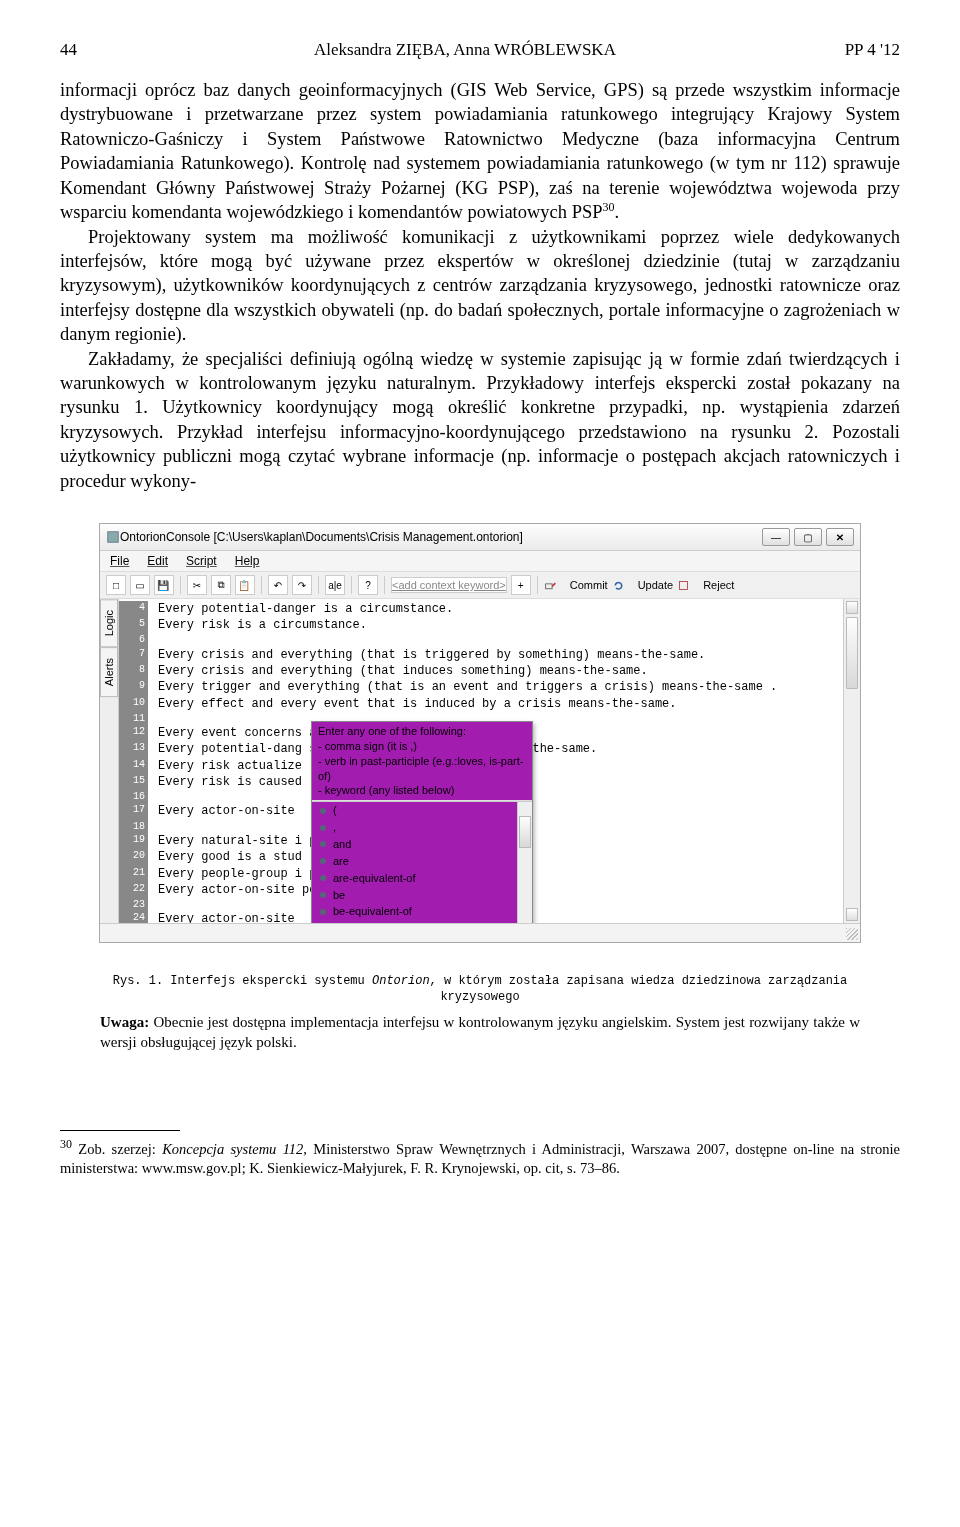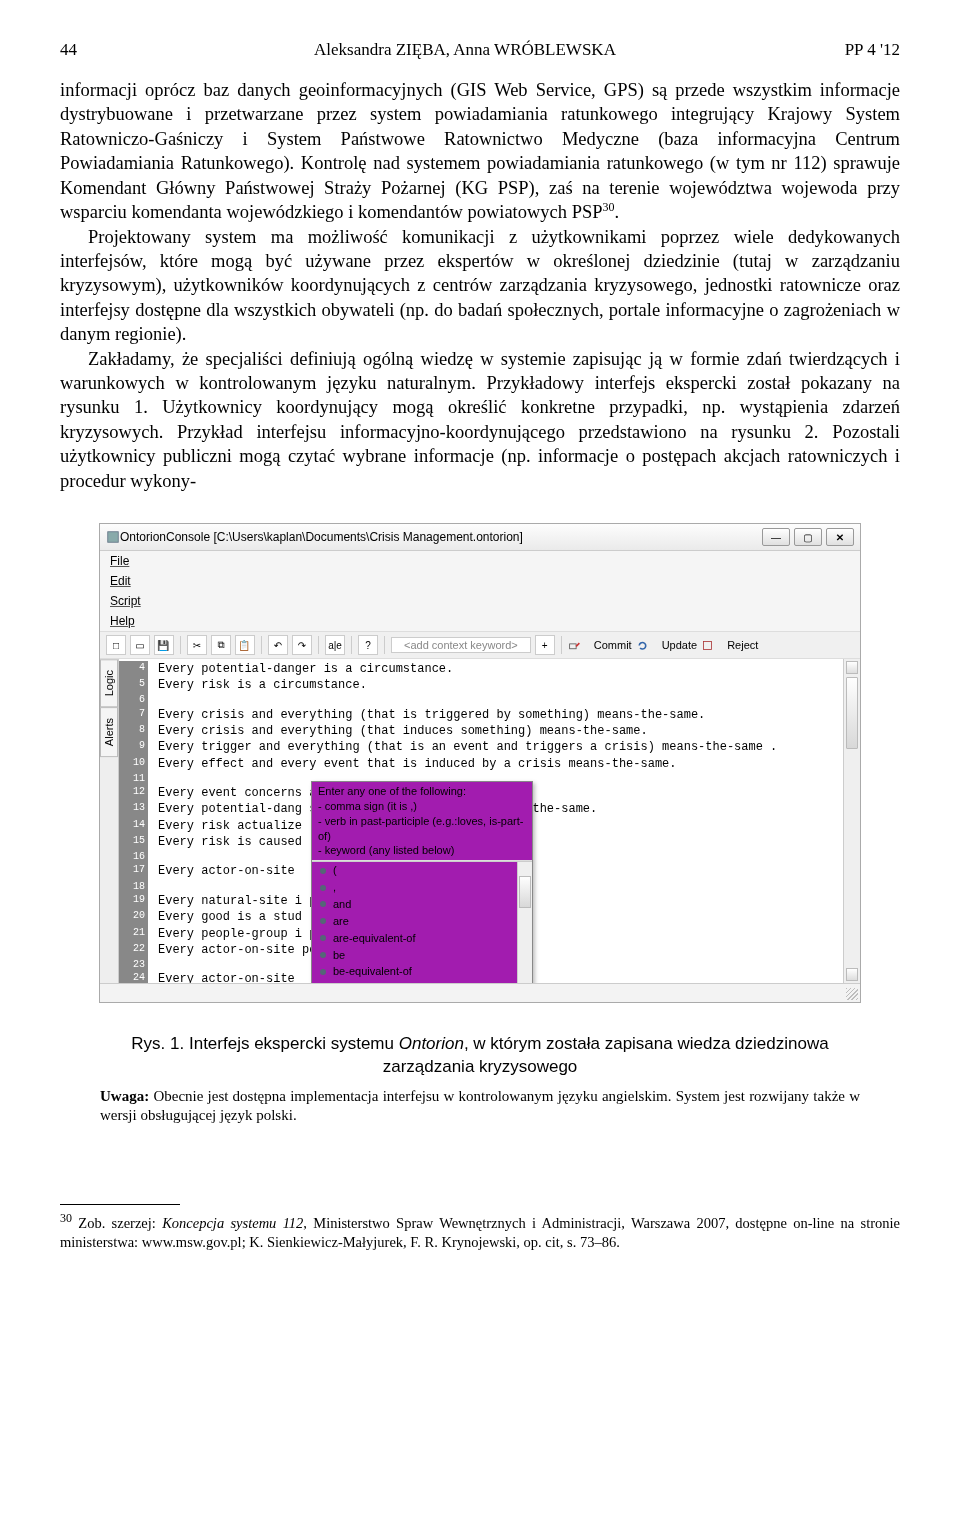--- a/index.html
+++ b/index.html
@@ -53,25 +53,24 @@
       border: 1px solid #999;
       border-radius: 2px;
       background: linear-gradient(#fff,#e0e0e0);
       width: 26px; height: 16px;
       display: flex; align-items: center; justify-content: center;
       font-size: 10px;
     }
     .win-btn.close { font-weight: bold; }
     .menubar {
       display: flex;
-      gap: 6px;
+      gap: 18px;
       padding: 3px 10px;
       border-bottom: 1px solid #ddd;
       background: #f5f5f5;
-      flex-direction: column;
     }
     .menubar span { text-decoration: underline; text-decoration-color: #555; font-size: 12px; }
     .toolbar {
       display: flex;
       align-items: center;
       gap: 4px;
       padding: 3px 6px;
       border-bottom: 1px solid #ddd;
       background: #f0f0f0;
       font-size: 11px;
@@ -81,23 +80,24 @@
       border: 1px solid #ccc;
       background: #fff;
       width: 18px; height: 18px;
       display: flex; align-items:center; justify-content:center;
       font-size: 10px;
     }
     .tb-sep { width:1px; height:18px; background:#ccc; margin:0 2px; }
     .tb-input {
       border: 1px solid #ccc;
       background: #fff;
-      padding: 1px 12px;
+      padding: 1px 0;
       color: #888;
       font-size: 11px;
+      text-decoration: underline;
     }
     .tb-label { display:flex; align-items:center; gap:13px; }
     .tb-label svg { width:13px; height:13px; }
     .editor-wrap { display:flex; }
     .side-tabs {
       display:flex; flex-direction: column;
       background:#eee; border-right:1px solid #ccc;
     }
     .side-tab {
       writing-mode: vertical-lr;
@@ -152,22 +152,22 @@
     .popup-item svg { width:10px; height:10px; }
     .popup-scroll {
       position:absolute; right:0; top:0; bottom:0; width:14px;
       background:#efefef; border-left:1px solid #ccc;
     }
     .popup-scroll .pthumb { position:absolute; left:1px; right:1px; top:14px; height:30px; background:linear-gradient(#fefefe,#d8d8d8); border:1px solid #bbb; }
     .statusbar { height: 18px; background:#f3f3f3; border-top:1px solid #ccc; position:relative; }
     .grip { position:absolute; right:2px; bottom:2px; width:12px; height:12px;
       background: repeating-linear-gradient(135deg,#888 0,#888 1px,transparent 1px,transparent 3px); opacity:.5; }
     .caption {
-      font-family: Liberation Sans, sans-serif;
-      font-size: 17px;
+      font-family: Liberation Mono, monospace;
+      font-size: 12px;
       text-align: center;
       margin: 30px 40px 8px 40px;
       line-height:1.35;
     }
     .note {
       font-family: "Times New Roman", serif;
       font-size: 15px;
       text-align: justify;
       margin: 4px 40px 12px 40px;
       line-height:1.3;

